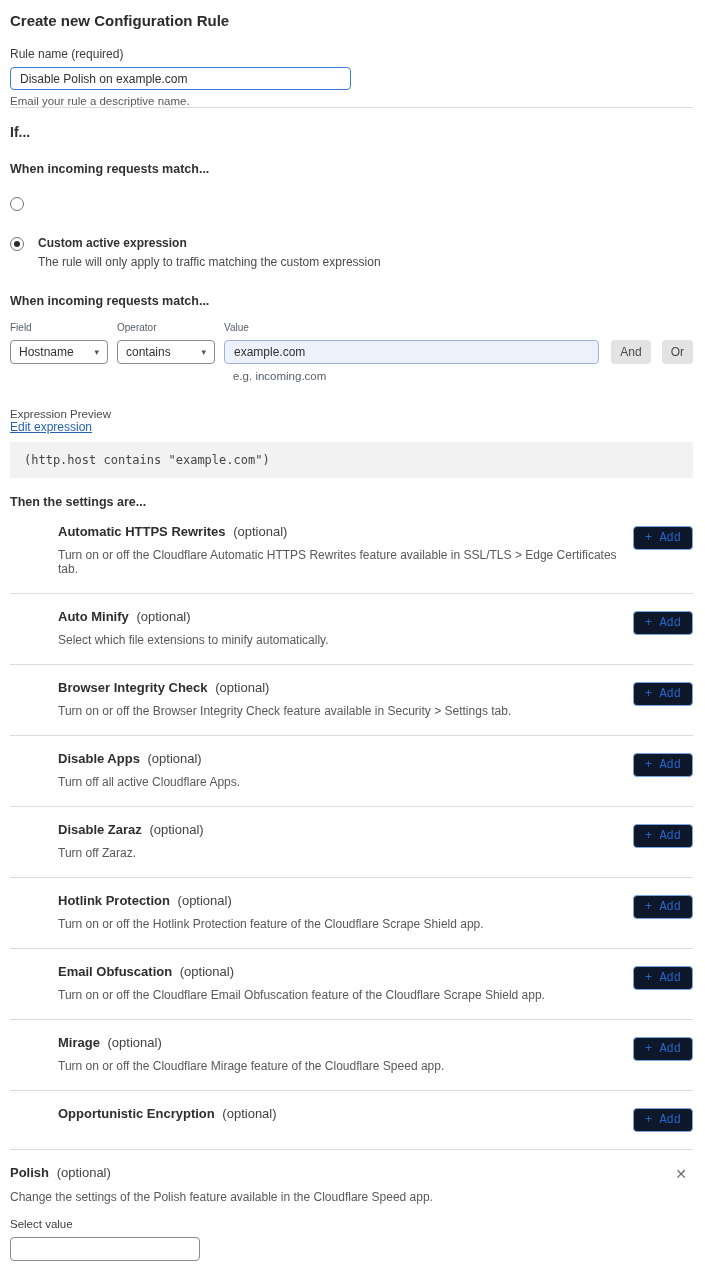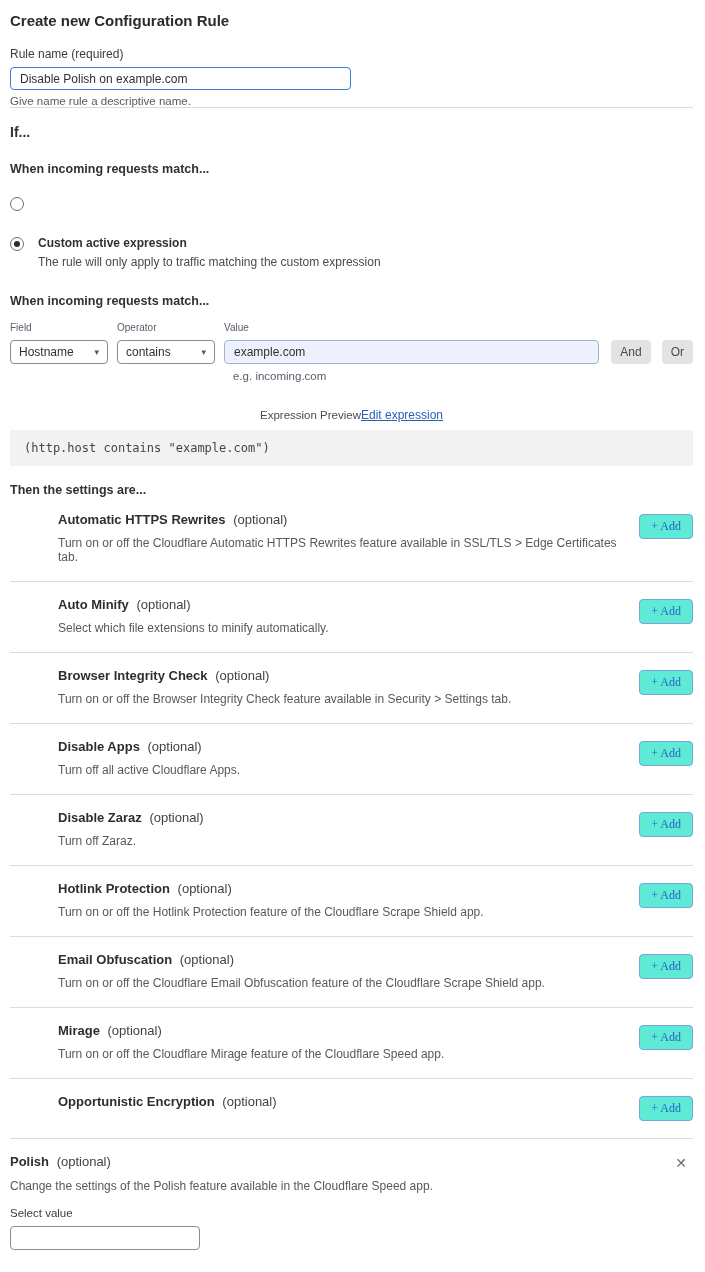--- a/index.html
+++ b/index.html
@@ -116,23 +116,24 @@
     font-family: "Liberation Sans", sans-serif;
     color: #4a4a4a;
     padding: 0 9px;
     cursor: pointer;
   }
   .andor-btn + .andor-btn { margin-left: 11px; }
   .value-hint { font-size: 11.5px; color: #56606b; margin-top: 6px; margin-left: 223px; }
 
   .preview-header {
     display: flex;
-    justify-content: center;
+    justify-content: flex-end;
     align-items: baseline;
     margin-top: 26px;
+    flex-direction: column;
   }
   .preview-label { font-size: 11.5px; color: #4a4a4a; }
   .edit-link {
     font-size: 12px;
     color: #2661b6;
     text-decoration: underline;
     cursor: pointer;
   }
   .code-block {
     margin-top: 8px;
@@ -153,24 +154,24 @@
   }
   .setting-info { max-width: 560px; margin-left: 48px; }
   .setting-title-line { font-size: 13px; }
   .setting-title { font-weight: bold; color: #2e2e2e; }
   .setting-optional { font-weight: normal; color: #424242; margin-left: 4px; }
   .setting-desc { font-size: 12px; color: #595959; margin-top: 9px; }
   .setting-block hr.divider { margin-top: 17px; }
 
   .add-btn {
     border: 1px solid #79a4e2;
-    background: #5eead4;
+    background: #0f172a;
     color: #2764c6;
     font-size: 12px;
-    font-family: Liberation Serif, serif;
+    font-family: Liberation Mono, monospace;
     border-radius: 4px;
     padding: 4px 11px;
     margin-top: 2px;
     cursor: pointer;
     white-space: nowrap;
   }
 
   .polish-block { padding-top: 15px; }
   .polish-title-line {
     display: flex;
@@ -192,21 +193,21 @@
 </head>
 <body>
 
 <div class="container">
 
   <h1 class="page-title">Create new Configuration Rule</h1>
 
   <div>
     <div class="form-label">Rule name (required)</div>
     <input class="rule-name-input" type="text" value="Disable Polish on example.com" style="">
-    <div class="helper-text">Give name rule a descriptive name.</div>
+    <div class="helper-text">Email your rule a descriptive name.</div>
   </div>
 
   <hr class="divider top-divider">
 
   <h2 class="if-heading">If...</h2>
   <div class="match-heading">When incoming requests match...</div>
 
   <div class="radio-group">
     <div class="radio-row">
       <span class="radio-circle"></span>

